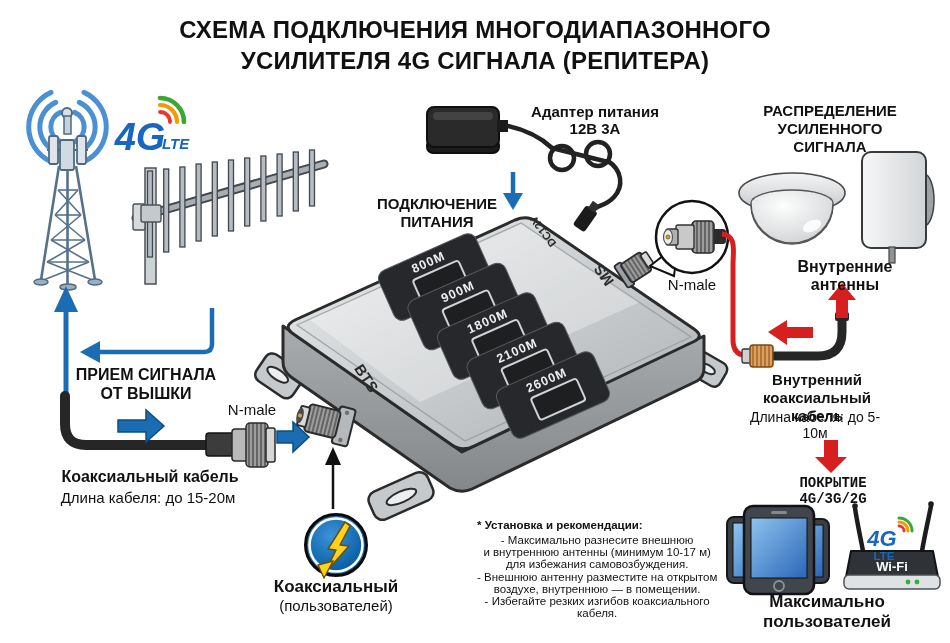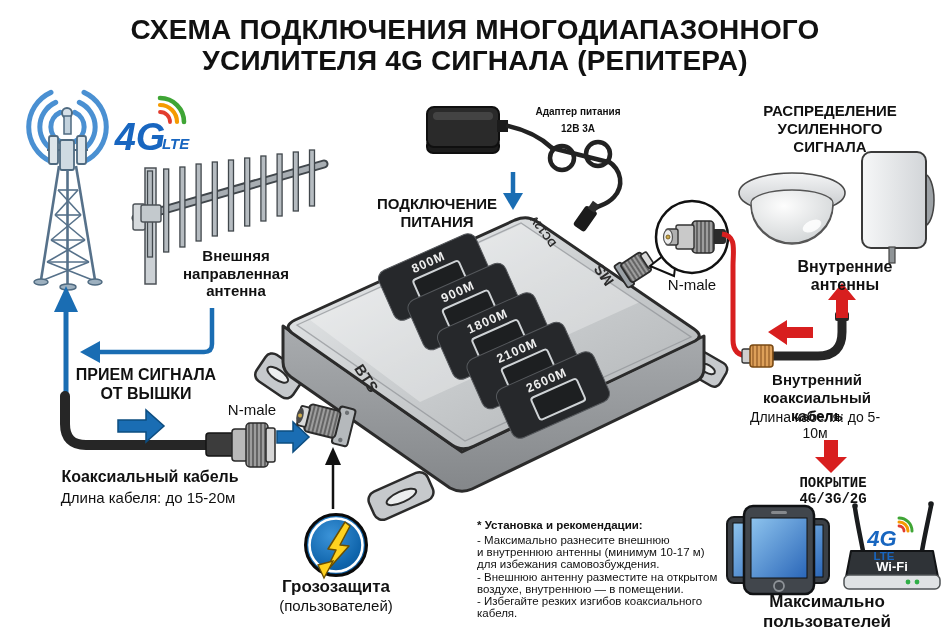--- a/index.html
+++ b/index.html
@@ -1,23 +1,23 @@
 <!DOCTYPE html>
 <html><head>
 <meta charset="utf-8">
 <style>
   html,body{margin:0;padding:0;background:#fff;}
   .canvas{position:relative;width:950px;height:643px;background:#fff;overflow:hidden;
           font-family:"Liberation Sans",sans-serif;color:#111;}
   .canvas svg{position:absolute;left:0;top:0;z-index:1;}
-  .lbl{position:absolute;z-index:2;white-space:pre-line;}
+  .lbl{position:absolute;z-index:2;white-space:pre-line;text-align:center;}
   .ctr{transform:translateX(-50%);text-align:center;}
   .b{font-weight:bold;}
   svg text{font-family:"Liberation Sans",sans-serif;}
-  .title{left:0;right:0;top:14px;text-align:center;font-size:28px;font-weight:bold;
+  .title{left:0;right:0;top:14px;text-align:center;font-size:24px;font-weight:bold;
          line-height:31px;letter-spacing:.2px;}
   .notes{left:477px;top:519px;font-size:11.5px;line-height:12.2px;}
   .notes-body{left:477px;top:534px;font-size:11.5px;line-height:12.2px;}
 </style>
 </head>
 <body>
 
 <div class="canvas">
 
 <svg width="950" height="643" viewBox="0 0 950 643">
@@ -313,45 +313,42 @@
       <path d="M899 526 A5 5 0 0 1 904 531" stroke="#e23c2e" stroke-width="2.8"></path>
     </g>
     <text x="882" y="546" text-anchor="middle" font-size="22" font-weight="bold" font-style="italic" fill="#1866c0">4G</text>
     <text x="884" y="560" text-anchor="middle" font-size="11.5" font-weight="bold" fill="#1866c0">LTE</text>
   </g>
 </svg>
 
 <div class="lbl title">СХЕМА ПОДКЛЮЧЕНИЯ МНОГОДИАПАЗОННОГО
 УСИЛИТЕЛЯ 4G СИГНАЛА (РЕПИТЕРА)</div>
 
-<div class="lbl ctr b" style="left:236px;top:247px;font-size:15px;line-height:17.5px;">Внешняя
-направленная
-антенна</div>
 <div class="lbl ctr b" style="left:146px;top:365px;font-size:16px;line-height:19px;">ПРИЕМ СИГНАЛА
 ОТ ВЫШКИ</div>
 <div class="lbl ctr" style="left:252px;top:401px;font-size:15px;">N-male</div>
 <div class="lbl ctr b" style="left:150px;top:468px;font-size:16px;">Коаксиальный кабель</div>
 <div class="lbl ctr" style="left:148px;top:489px;font-size:15px;">Длина кабеля: до 15-20м</div>
 
-<div class="lbl ctr b" style="left:578px;top:103px;font-size:10px;line-height:17px;">Адаптер питания
+<div class="lbl ctr b" style="left:595px;top:103px;font-size:15px;line-height:17px;">Адаптер питания
 12В 3А</div>
 <div class="lbl ctr b" style="left:437px;top:195px;font-size:15px;line-height:18px;">ПОДКЛЮЧЕНИЕ
 ПИТАНИЯ</div>
 
 <div class="lbl ctr b" style="left:845px;top:258px;font-size:16px;">Внутренние антенны</div>
 <div class="lbl ctr b" style="left:830px;top:102px;font-size:15px;line-height:18px;">РАСПРЕДЕЛЕНИЕ
 УСИЛЕННОГО СИГНАЛА</div>
 <div class="lbl ctr" style="left:692px;top:276px;font-size:15px;">N-male</div>
 <div class="lbl ctr b" style="left:817px;top:371px;font-size:15px;line-height:18px;">Внутренний
 коаксиальный кабель</div>
 <div class="lbl ctr" style="left:815px;top:409px;font-size:14px;text-align:center;">Длина кабеля: до 5-10м</div>
 <div class="lbl ctr b" style="left:833px;top:475px;font-size:14px;font-family:Liberation Mono, monospace;">ПОКРЫТИЕ 4G/3G/2G</div>
 <div class="lbl ctr b" style="left:827px;top:592px;font-size:17px;">Максимально пользователей</div>
 
-<div class="lbl ctr b" style="left:336px;top:577px;font-size:17px;">Грозозащита</div>
+<div class="lbl ctr b" style="left:336px;top:577px;font-size:17px;">Коаксиальный</div>
 <div class="lbl ctr" style="left:336px;top:597px;font-size:15px;">(пользователей)</div>
 
 <div class="lbl notes b">* Установка и рекомендации:</div>
 <div class="lbl notes-body">- Максимально разнесите внешнюю
 и внутреннюю антенны (минимум 10-17 м)
 для избежания самовозбуждения.
 - Внешнюю антенну разместите на открытом
 воздухе, внутреннюю — в помещении.
 - Избегайте резких изгибов коаксиального
 кабеля.</div>

